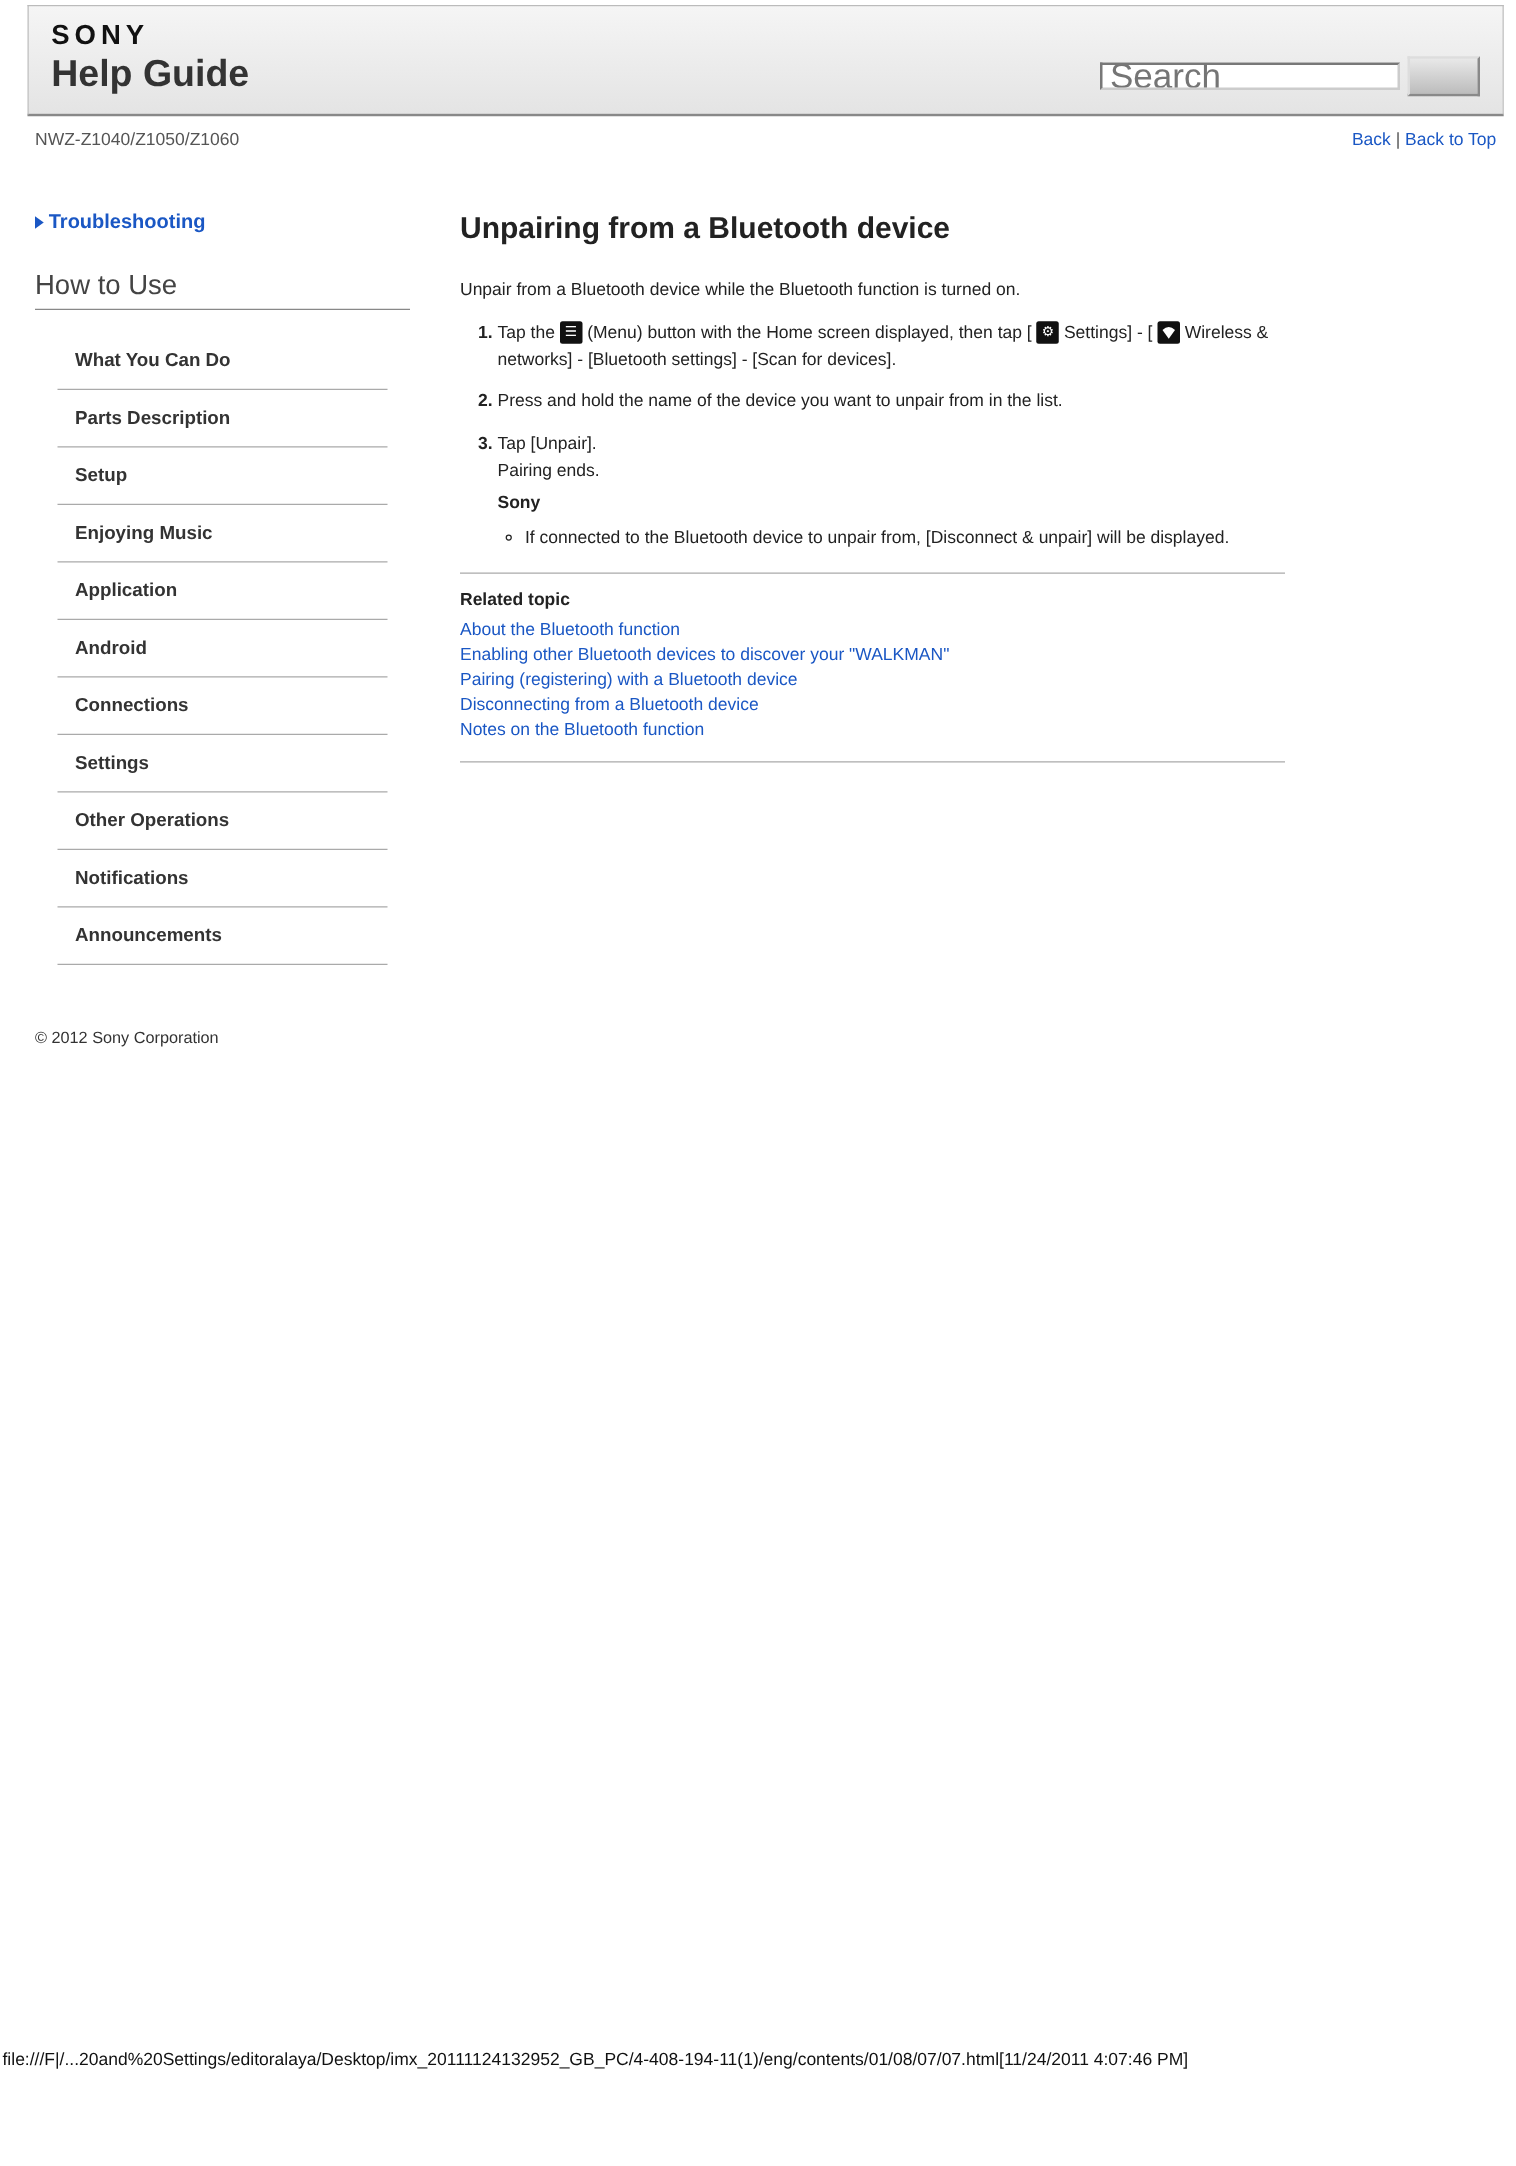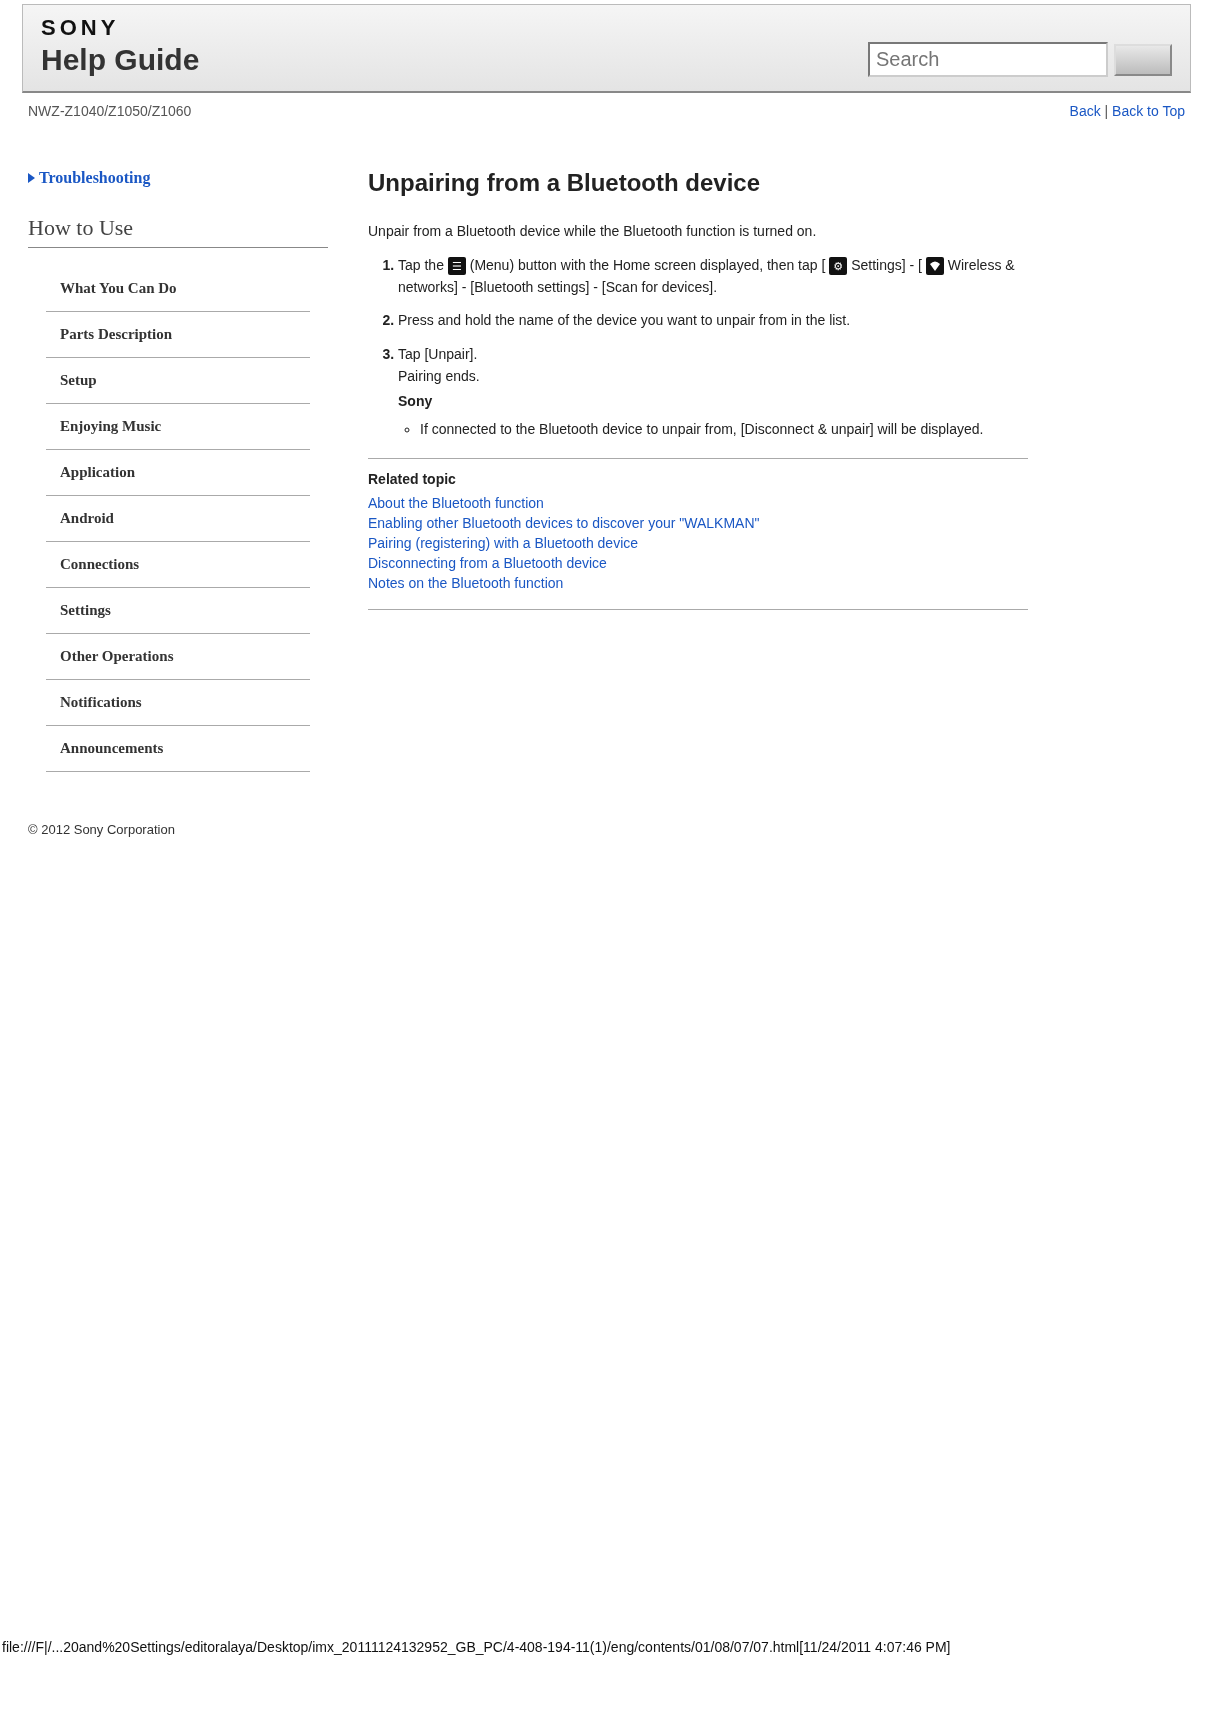--- a/index.html
+++ b/index.html
@@ -11,21 +11,21 @@
     background: #fff;
   }
   .page {
     width: 1213px;
   }
   .tab-title {
     font-size: 15px;
     padding: 4px 0 2px 2px;
   }
   .container {
-    padding: 4px 22px 0 22px;
+    padding: 4px 10px 0 22px;
   }
   .header {
     background: linear-gradient(#f5f5f5, #e4e4e4);
     border: 1px solid #bbb;
     border-bottom: 2px solid #888;
     padding: 10px 18px 14px 18px;
     display: flex;
     justify-content: space-between;
     align-items: flex-end;
   }
@@ -43,22 +43,22 @@
     color: #333;
     margin-top: 2px;
   }
   .search-wrap {
     display: flex;
     align-items: center;
     gap: 6px;
   }
   .search-input {
     width: 240px;
-    height: 35px;
-    font-size: 20px;
+    height: 22px;
+    font-size: 28px;
     color: #15803d;
     padding: 2px 6px;
     border: 2px inset #ccc;
     background: #fff;
   }
   .search-btn {
     width: 58px;
     height: 32px;
     background: linear-gradient(#e8e8e8,#bcbcbc);
     border: 2px outset #ddd;
@@ -72,21 +72,20 @@
   }
   .link { color: #1a57c4; text-decoration: none; cursor: pointer; }
   .body-area {
     display: flex;
     padding: 50px 6px 20px 6px;
     gap: 40px;
   }
   .sidebar {
     width: 300px;
     flex-shrink: 0;
-    font-family: Liberation Serif, serif;
   }
   .ts-link {
     color: #1a57c4;
     font-weight: bold;
     font-size: 16px;
     margin-bottom: 28px;
     display: flex;
     align-items: center;
     gap: 4px;
   }

